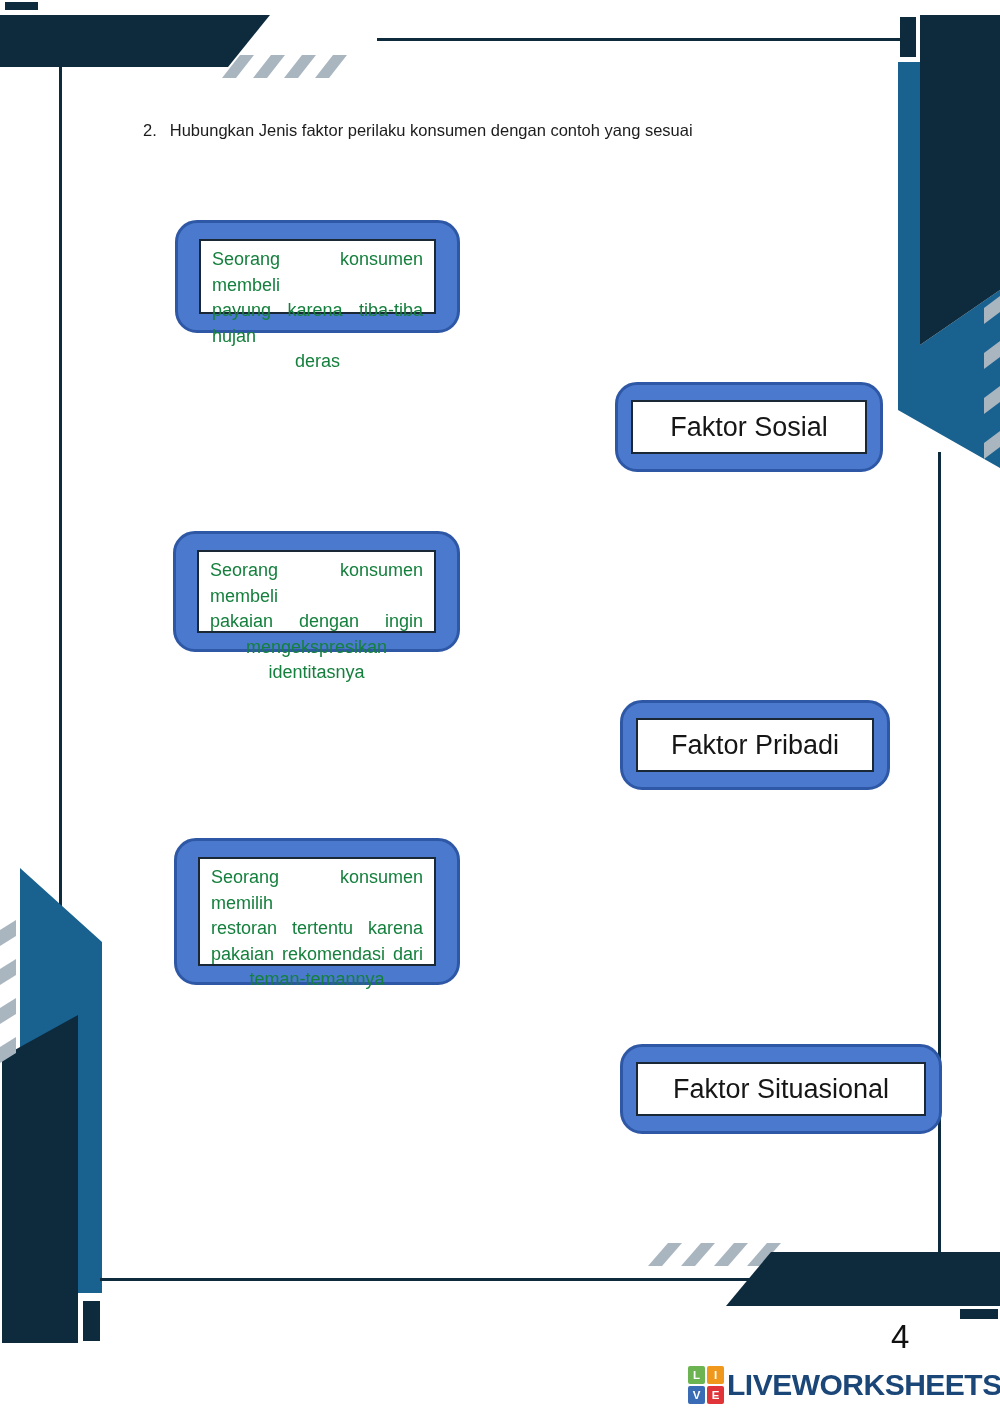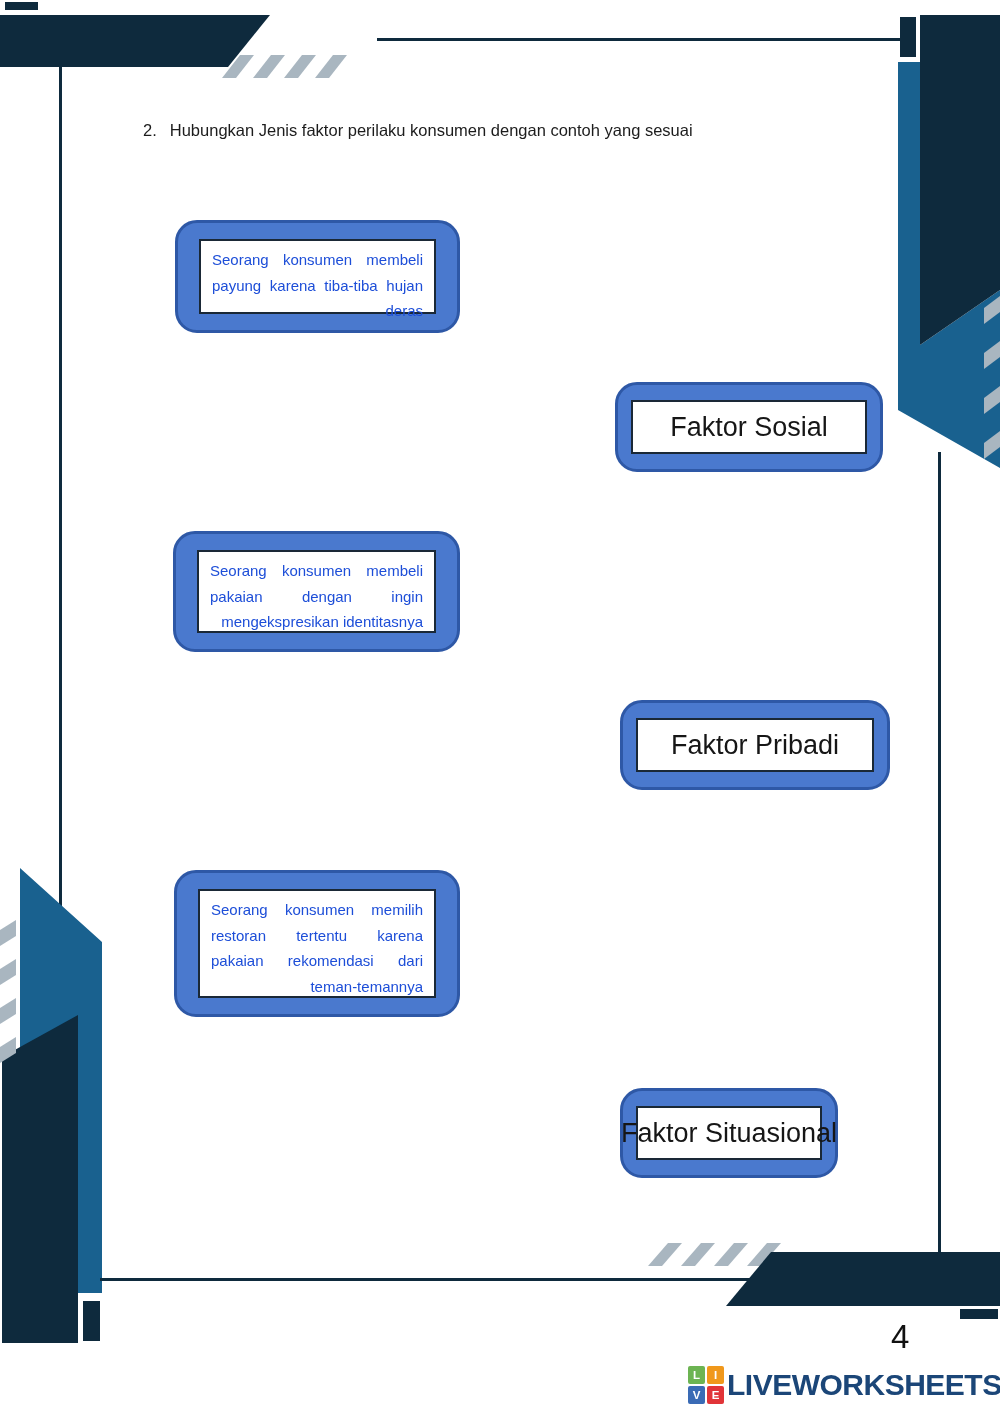--- a/index.html
+++ b/index.html
@@ -21,23 +21,23 @@
 
   .card {
     position:absolute; box-sizing:border-box;
     background:#4A79CE; border:3px solid #2E58A6; border-radius:22px;
   }
   .card-inner {
     position:absolute; box-sizing:border-box;
     background:#ffffff; border:2px solid #1A2836;
   }
   .ex .card-inner { inset:16px 21px; padding:6px 11px; }
-  .ex-line { font-size:15px; line-height:25.5px; color:#1d4ed8; }
+  .ex-line { font-size:18px; line-height:25.5px; color:#15803d; }
   .stretch { text-align:justify; text-align-last:justify; }
-  .lastline { text-align:right; }
+  .lastline { text-align:center; }
 
   .factor .card-inner {
     inset:15px 13px;
     display:flex; align-items:center; justify-content:center;
   }
   .factor-label { font-size:27px; color:#161616; white-space:nowrap; }
 
   .page-number {
     position:absolute; left:891px; top:1318px;
     font-size:33px; color:#111;
@@ -122,42 +122,42 @@
   </div>
 
   <div class="card ex" style="left:173px; top:531px; width:287px; height:121px;">
     <div class="card-inner">
       <div class="ex-line stretch">Seorang konsumen membeli</div>
       <div class="ex-line stretch">pakaian dengan ingin</div>
       <div class="ex-line lastline">mengekspresikan identitasnya</div>
     </div>
   </div>
 
-  <div class="card ex" style="left:174px; top:838px; width:286px; height:147px;margin-top:32px;">
+  <div class="card ex" style="left:174px; top:838px; width:286px; height:147px;">
     <div class="card-inner">
       <div class="ex-line stretch">Seorang konsumen memilih</div>
       <div class="ex-line stretch">restoran tertentu karena</div>
       <div class="ex-line stretch">pakaian rekomendasi dari</div>
       <div class="ex-line lastline">teman-temannya</div>
     </div>
   </div>
 
   <div class="card factor" style="left:615px; top:382px; width:268px; height:90px;">
     <div class="card-inner">
       <span class="factor-label">Faktor Sosial</span>
     </div>
   </div>
 
   <div class="card factor" style="left:620px; top:700px; width:270px; height:90px;">
     <div class="card-inner">
       <span class="factor-label">Faktor Pribadi</span>
     </div>
   </div>
 
-  <div class="card factor" style="left:620px; top:1088px; width:218px; height:90px;text-align:center;">
+  <div class="card factor" style="left:620px; top:1044px; width:322px; height:90px;text-align:center;">
     <div class="card-inner">
       <span class="factor-label">Faktor Situasional</span>
     </div>
   </div>
 
   <div class="page-number">4</div>
 
   <a class="footer-brand">
     <span class="logo-grid">
       <span class="sq sq-l">L</span>

